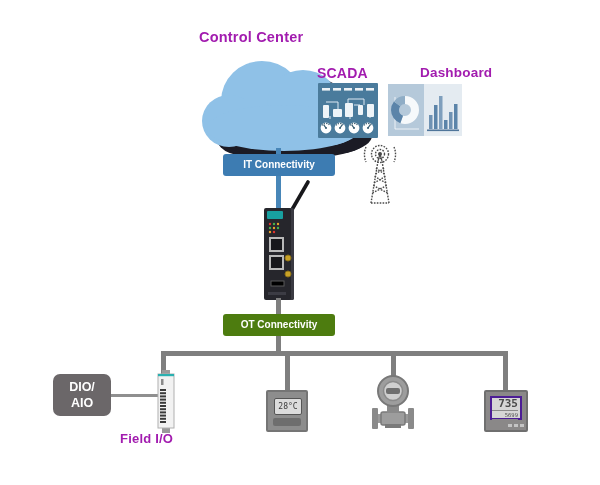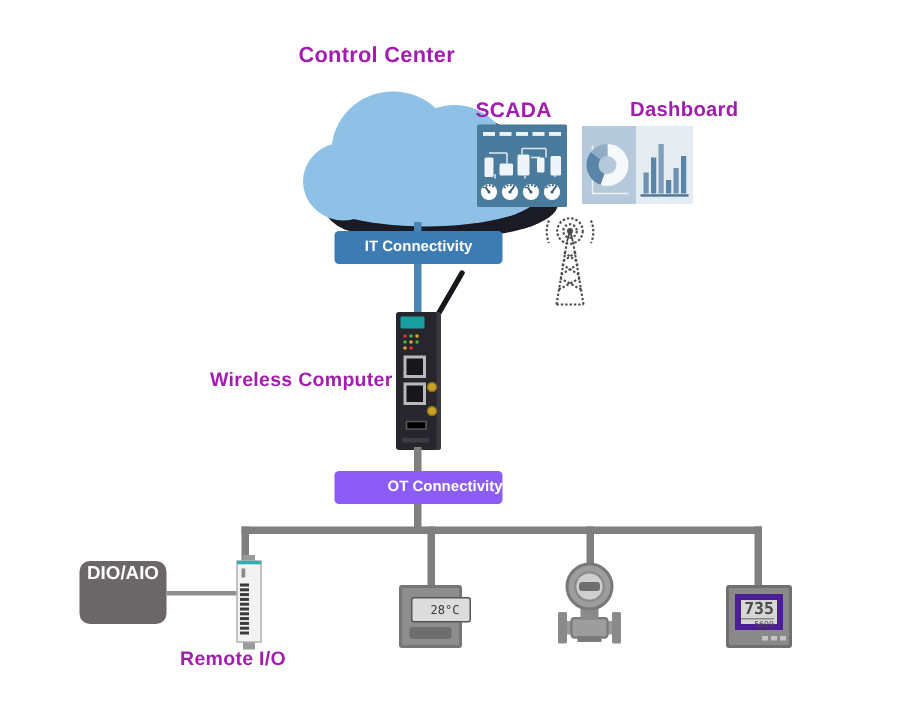--- a/index.html
+++ b/index.html
@@ -10,52 +10,52 @@
   .abs{position:absolute;}
   .lbl{color:#a21caf;font-weight:bold;text-align:left;letter-spacing:.2px;}
   .vline{position:absolute;width:5px;}
   .blue-line{background:#4886b8;}
   .gray-line{background:#7f7f7f;}
   .hbar{
     position:absolute;height:22px;border-radius:3px;color:#ffffff;
     font-weight:bold;font-size:10px;line-height:22px;text-align:center;
   }
   .it-bar{background:#3d7cb2;}
-  .ot-bar{background:#8b5cf6;text-align:right;}
+  .ot-bar{background:#4d7c0f;}
   .dio-box{
     position:absolute;left:53px;top:374px;width:58px;height:42px;
     background:#6b6769;border-radius:7px;color:#fff;font-weight:bold;
     font-size:12.5px;line-height:1.3;text-align:center;
-    display:flex;justify-content:center;
+    display:flex;flex-direction:column;justify-content:center;
   }
   .scada-panel{position:absolute;left:318px;top:83px;width:60px;height:55px;background:#4a7b9c;border-radius:1px;}
   .dash-tile-l{position:absolute;left:388px;top:84px;width:36px;height:52px;background:#b5c9da;}
   .dash-tile-r{position:absolute;left:424px;top:84px;width:38px;height:52px;background:#e4ebf1;}
   .device-body{
     position:absolute;left:264px;top:208px;width:30px;height:92px;
     background:#26262c;border-radius:2px;box-shadow:inset -3px 0 0 #3a3a42;
   }
   .sensor-box{
     position:absolute;left:266px;top:390px;width:42px;height:42px;
     background:#8d8d8d;border:2px solid #757575;border-radius:2px;box-sizing:border-box;
   }
   .sensor-display{
     position:absolute;left:6px;top:6px;width:26px;height:15px;background:#dcdcdc;
     border:1px solid #555;border-radius:2px;
     font-family:"DejaVu Sans Mono",monospace;font-size:8px;font-weight:normal;color:#3a3a3a;
-    text-align:left;line-height:15px;padding-left:12px;
+    text-align:center;line-height:15px;
   }
   .sensor-slot{position:absolute;left:5px;top:26px;width:28px;height:8px;background:#6e6e6e;border-radius:2px;}
   .meter-box{
     position:absolute;left:484px;top:390px;width:44px;height:42px;
     background:#8a8888;border:2px solid #6f6f6f;border-radius:2px;box-sizing:border-box;
   }
   .meter-display{
     position:absolute;left:4px;top:4px;width:32px;height:24px;background:#d6d6d6;
-    border:4px solid #4c1d95;font-family:"DejaVu Sans Mono",monospace;color:#4a4a4a;
+    border:2px solid #4c1d95;font-family:"DejaVu Sans Mono",monospace;color:#4a4a4a;
     text-align:right;padding-right:2px;box-sizing:border-box;
   }
   .meter-main{display:block;font-size:11px;font-weight:bold;line-height:12px;border-bottom:1px solid #8a8a8a;}
   .meter-sub{display:block;font-size:5.5px;line-height:8px;border-bottom:1px solid #8a8a8a;}
   .meter-btn{position:absolute;width:4px;height:3px;background:#c4c4c4;top:32px;}
 </style>
 </head>
 <body>
 
 <div id="stage">
@@ -194,21 +194,20 @@
         <rect x="5" y="47" width="15" height="15" fill="#b9b9b9"></rect>
         <rect x="7" y="49" width="11" height="11" fill="#17171b"></rect>
       </g>
       <circle cx="24" cy="50" r="3" fill="#c9a227" stroke="#8d7117" stroke-width="1"></circle>
       <circle cx="24" cy="66" r="3" fill="#c9a227" stroke="#8d7117" stroke-width="1"></circle>
       <rect x="7" y="73" width="13" height="5" fill="#000" stroke="#5a5a5a" stroke-width="1"></rect>
       <rect x="4" y="84" width="18" height="3" fill="#3c3c44"></rect>
     </svg>
   </div>
 
-  <div class="abs lbl" style="left:140px;top:245px;width:122px;font-size:13px;">Wireless Computer</div>
 
   <div class="vline gray-line" style="left:276px;top:298px;height:57px;"></div>
 
   <div class="hbar ot-bar" style="left:223px;top:314px;width:112px;">OT Connectivity</div>
 
   <div class="abs gray-line" style="left:161px;top:351px;width:347px;height:5px;"></div>
   <div class="vline gray-line" style="left:161px;top:351px;height:24px;"></div>
   <div class="vline gray-line" style="left:285px;top:351px;height:41px;"></div>
   <div class="vline gray-line" style="left:391px;top:351px;height:27px;"></div>
   <div class="vline gray-line" style="left:503px;top:351px;height:41px;"></div>
@@ -232,21 +231,21 @@
         <rect x="7" y="28.6" width="6" height="2"></rect>
       <rect x="7" y="31.8" width="6" height="2"></rect>
         <rect x="7" y="35" width="6" height="2"></rect>
       <rect x="7" y="38.2" width="6" height="2"></rect>
         <rect x="7" y="41.4" width="6" height="2"></rect>
       <rect x="7" y="44.6" width="6" height="2"></rect>
         <rect x="7" y="47.8" width="6" height="2"></rect>
       <rect x="7" y="51" width="6" height="2"></rect>
     </g>
   </svg>
-  <div class="abs lbl" style="left:120px;top:431px;width:90px;font-size:13px;">Remote I/O</div>
+  <div class="abs lbl" style="left:120px;top:431px;width:90px;font-size:13px;">Field I/O</div>
 
   <div class="sensor-box">
     <div class="sensor-display">28°C</div>
     <div class="sensor-slot"></div>
   </div>
 
   <svg class="abs" style="left:368px;top:368px;" width="50" height="62" viewBox="0 0 50 62">
     <rect x="4" y="40" width="6" height="21" rx="1" fill="#8a8a8a"></rect>
     <rect x="40" y="40" width="6" height="21" rx="1" fill="#8a8a8a"></rect>
     <rect x="10" y="46" width="5" height="9" fill="#9a9a9a"></rect>

